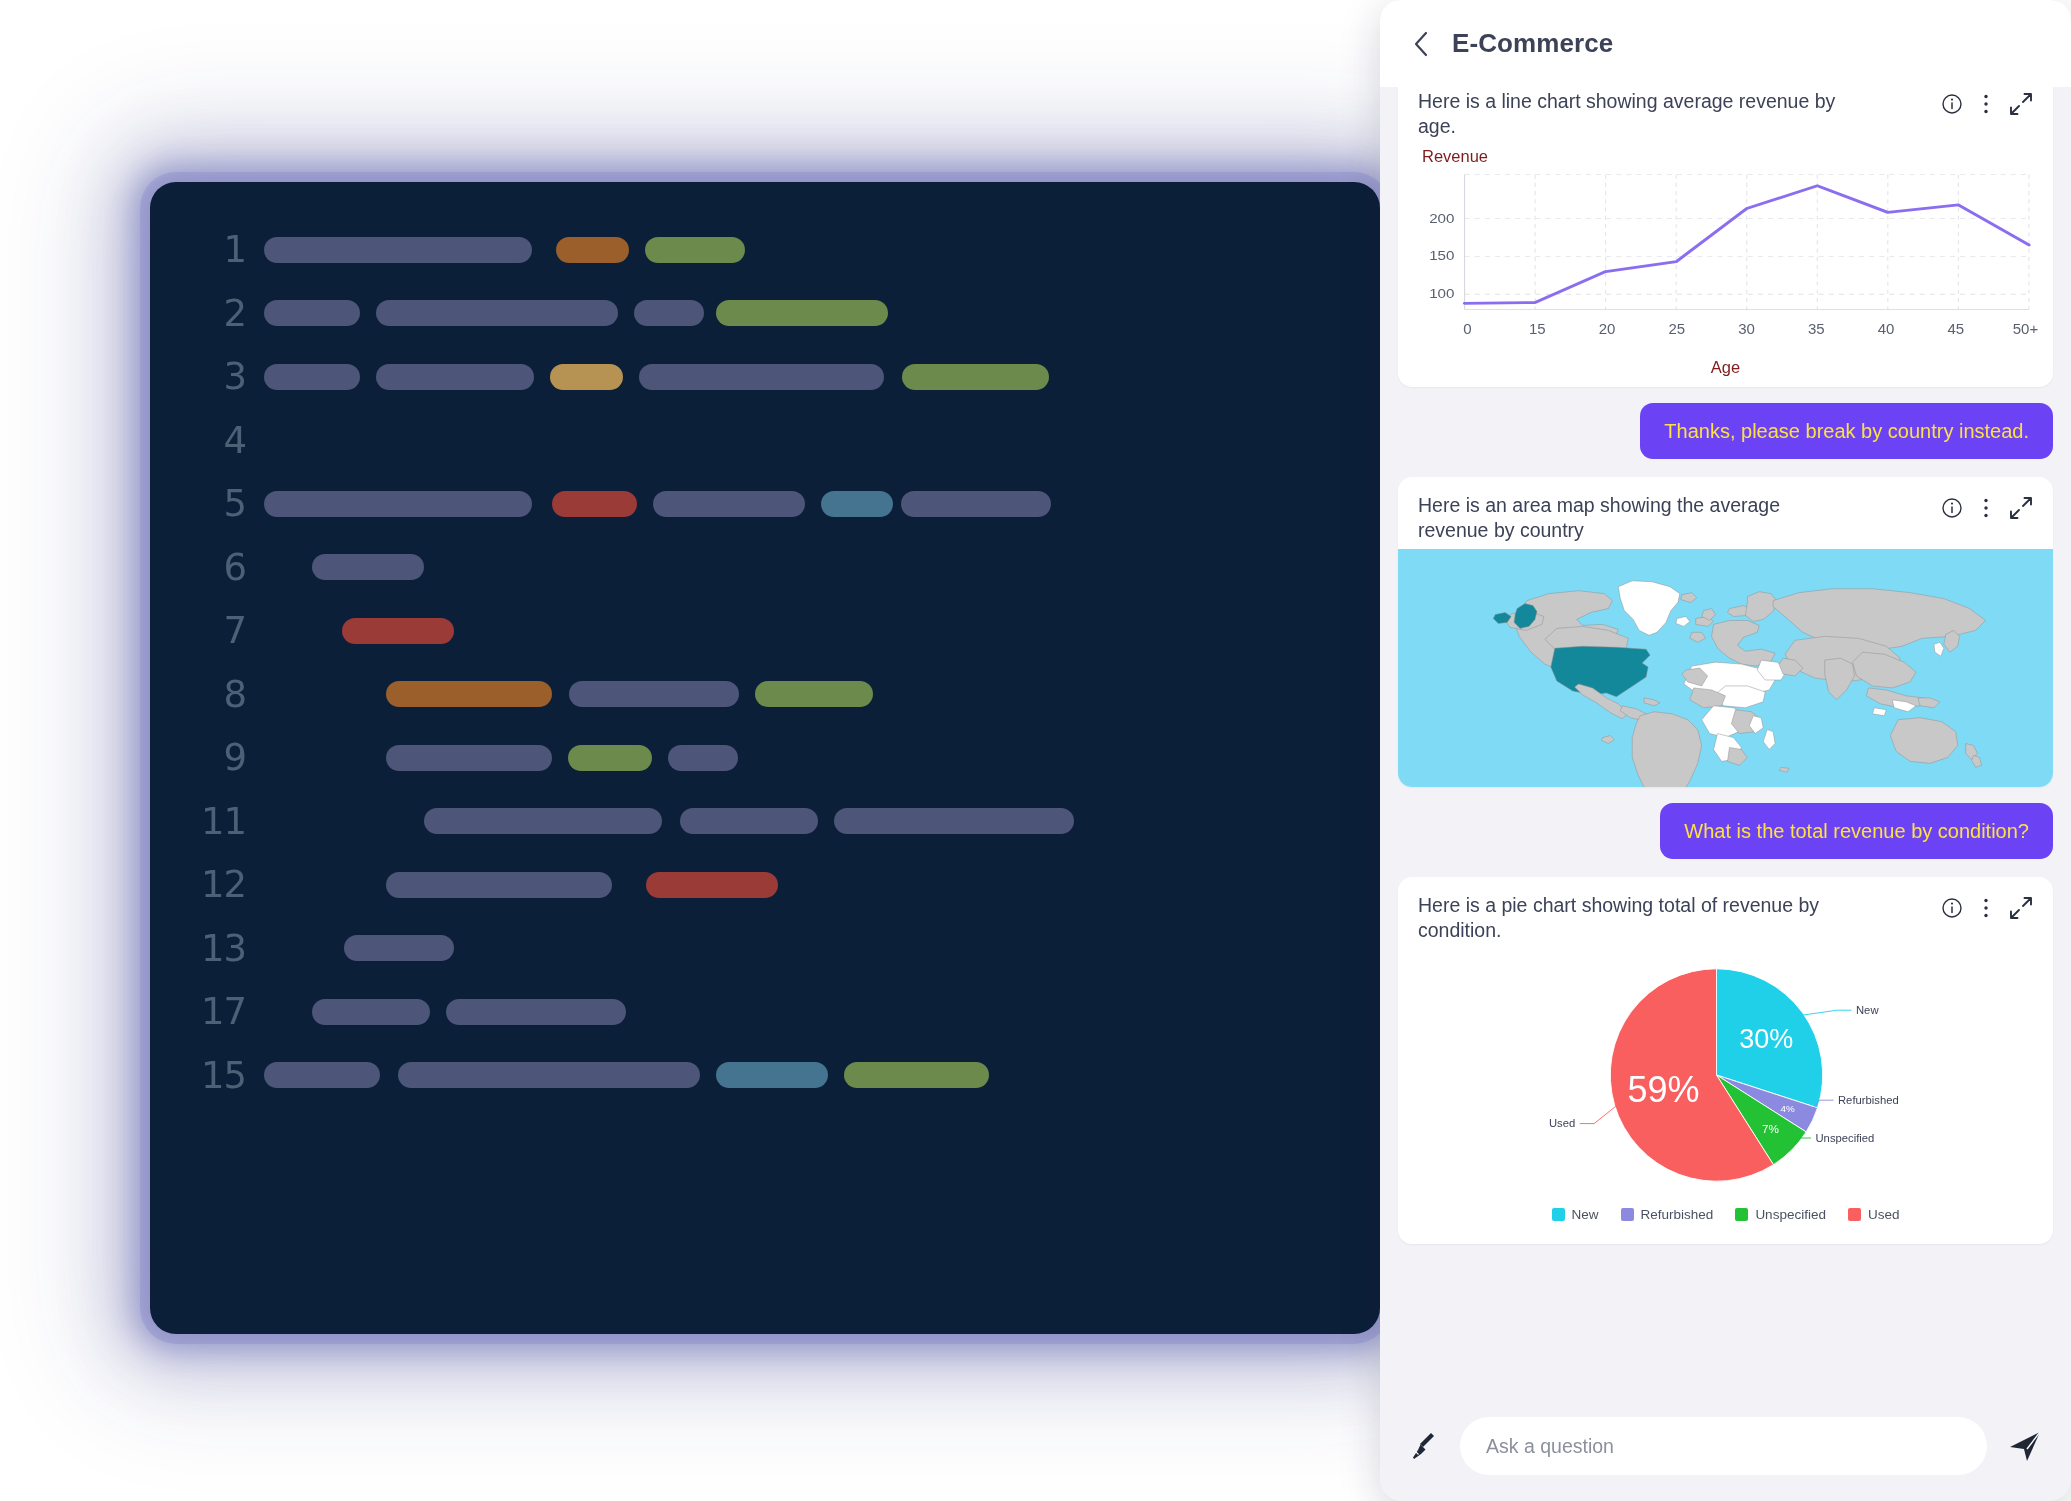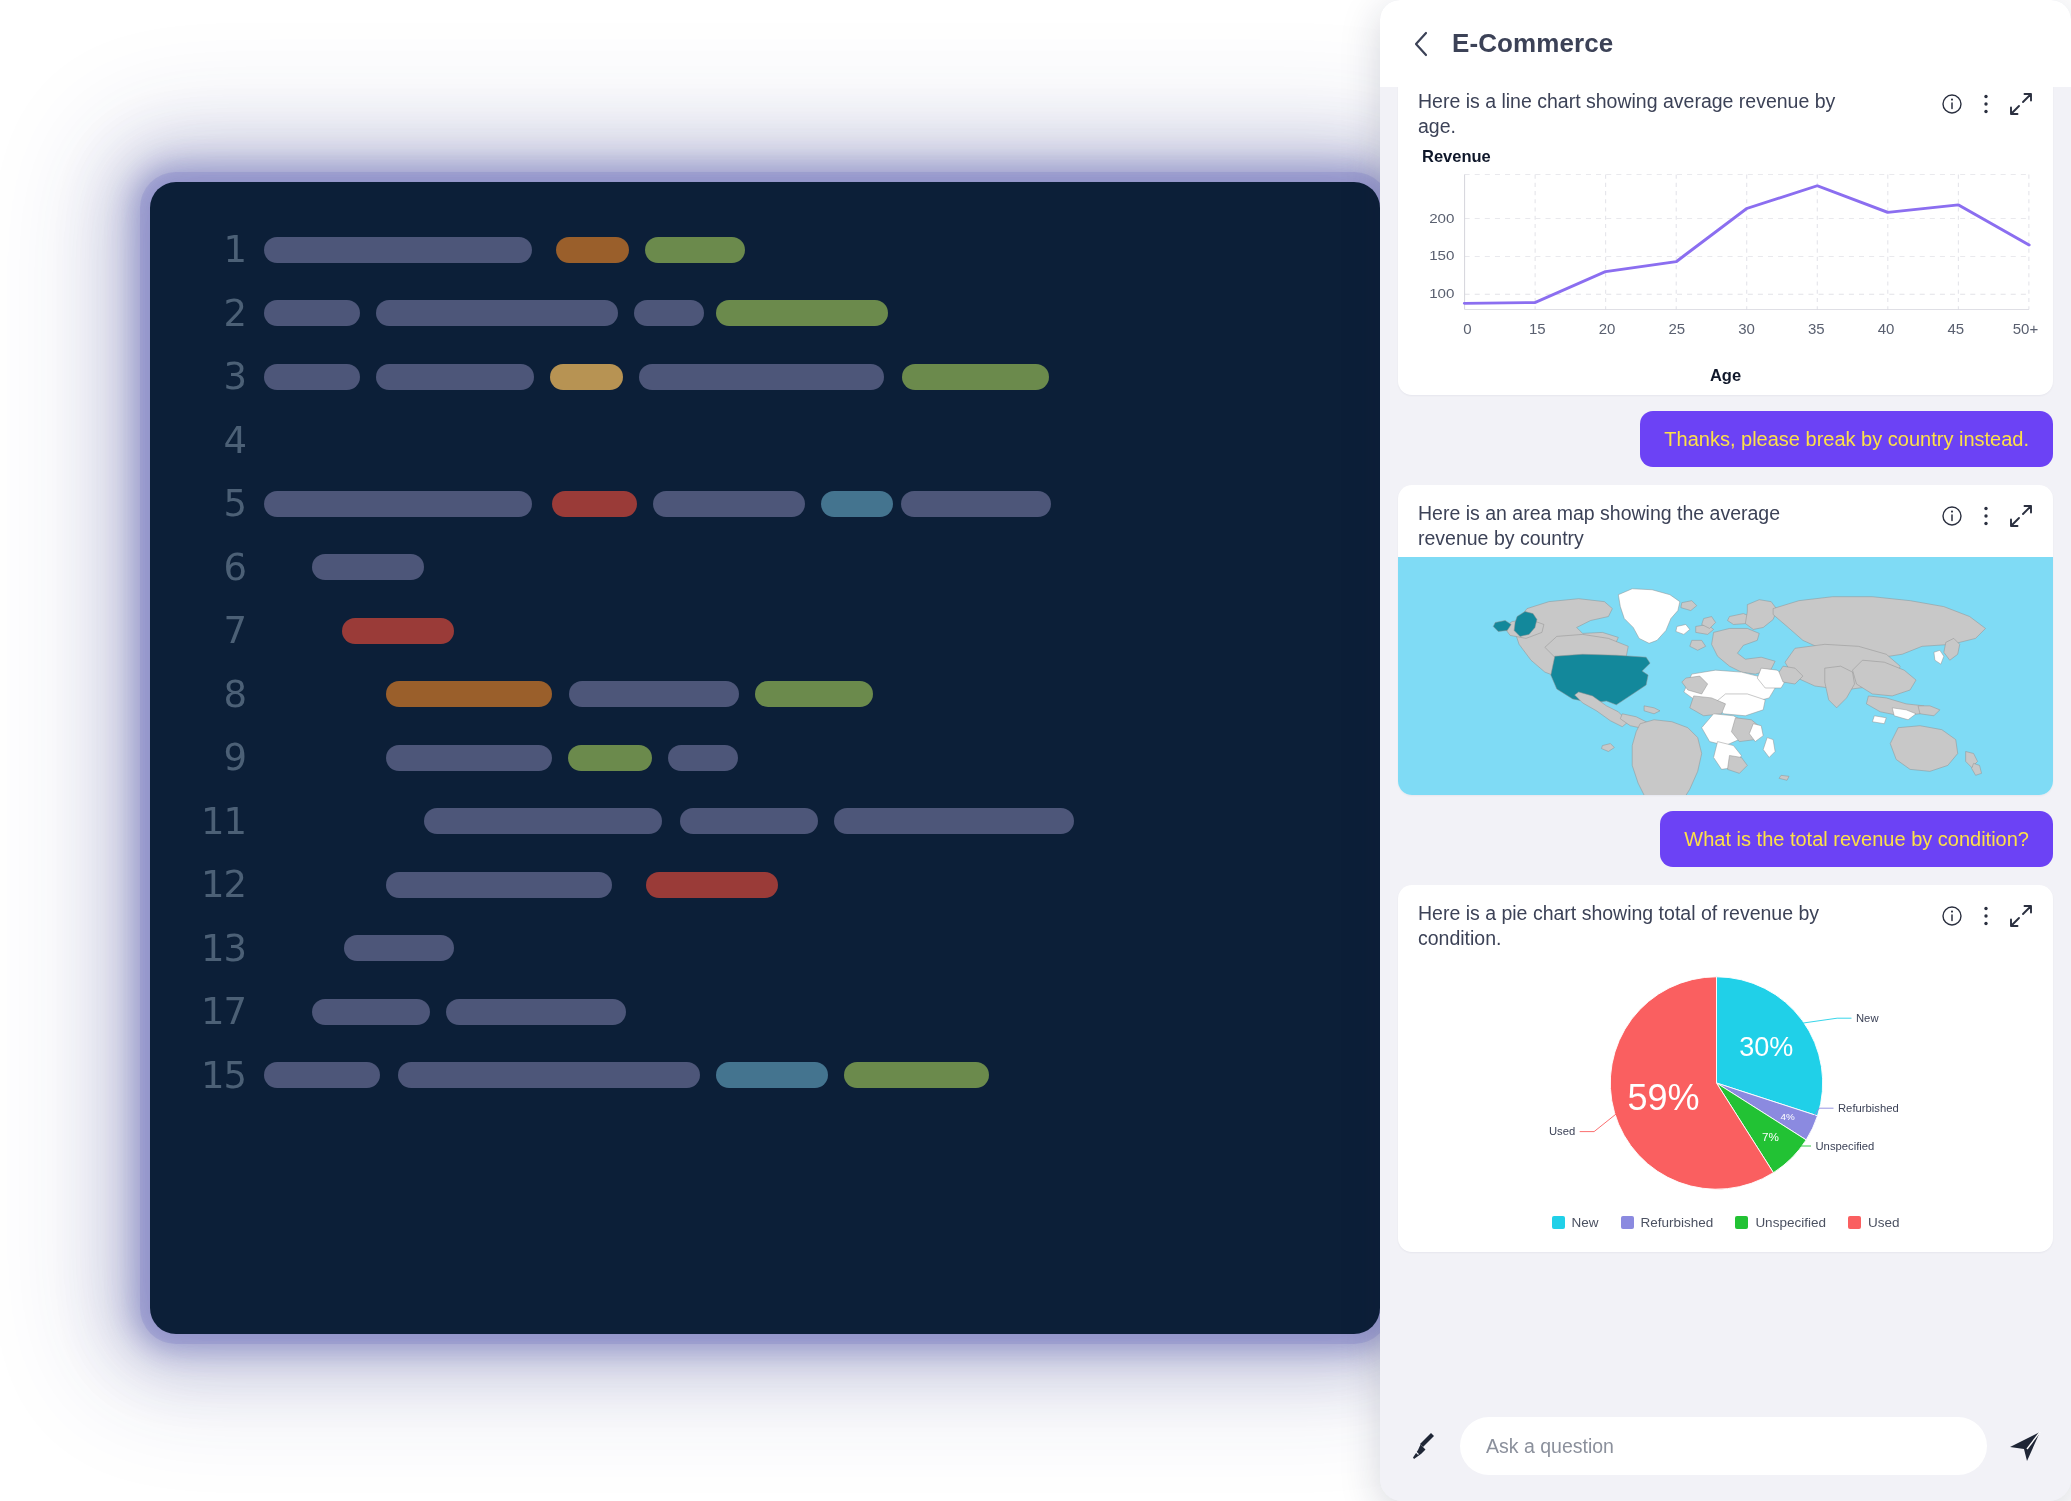--- a/index.html
+++ b/index.html
@@ -156,25 +156,25 @@
     padding: 16px 24px;
     font-size: 20px;
     line-height: 1.2;
     max-width: 470px;
   }
 
   
   #linechart-body { padding: 2px 14px 10px 14px; }
   .axis-name {
     font-size: 16.5px;
-    color: #0f172a;
-    font-weight: 700;
+    color: #7f1d1d;
+    font-weight: 400;
   }
   #revenue-label { padding-left: 10px; margin-bottom: 2px; }
-  #age-label { text-align: center; margin-top: 16px; }
+  #age-label { text-align: center; margin-top: 8px; }
 
   
   #map-body { line-height: 0; }
   #map-body svg { display: block; width: 100%; height: auto; }
 
   
   #pie-body { padding: 0 10px 8px 10px; }
   #pie-legend {
     display: flex;
     justify-content: center;

